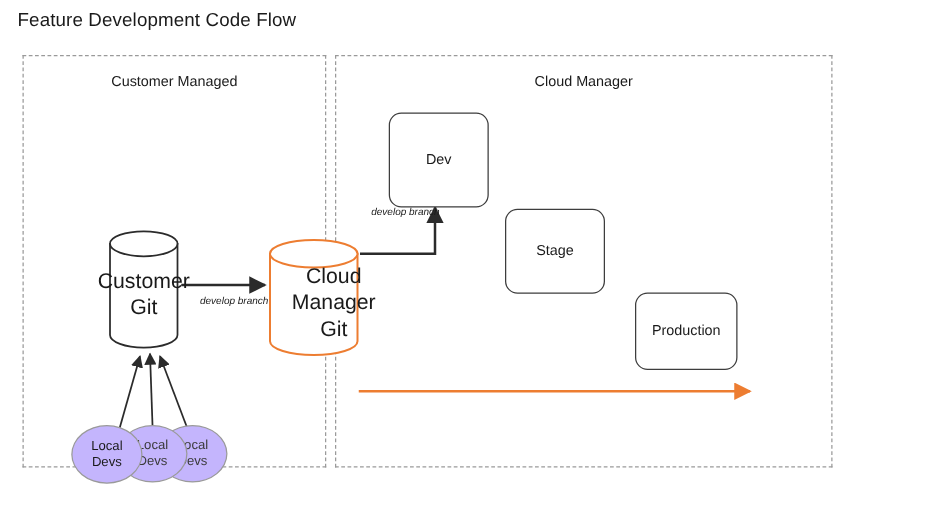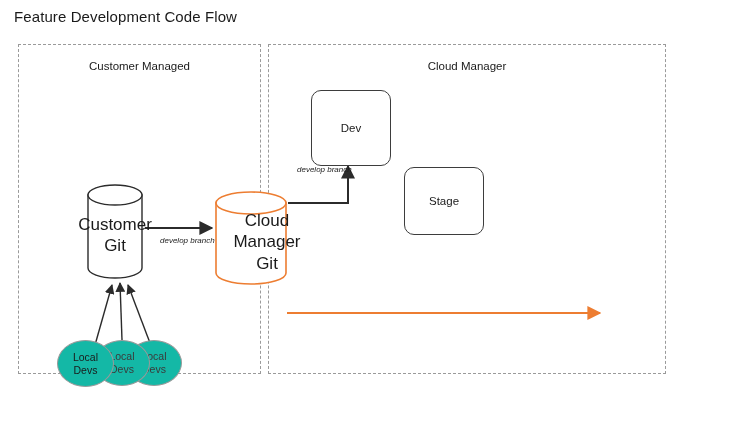--- a/index.html
+++ b/index.html
@@ -63,21 +63,21 @@
     text-align: center;
     color: #1a1a1a;
     pointer-events: none;
   }
   .cyl-label.orange { color: #1a1a1a; margin-left: 16px; }
   .ellipse {
     position: absolute;
     box-sizing: border-box;
     border: 1px solid #9a9a9a;
     border-radius: 50%;
-    background: #14b8a6;
+    background: #c4b5fd;
     display: flex;
     align-items: center;
     justify-content: center;
     font-size: 10.5px;
     line-height: 1.2;
     text-align: center;
     color: #3a3a3a;
   }
   .edge-label {
     position: absolute;
@@ -146,20 +146,21 @@
   </svg>
 
   <div class="cyl-label" style="left:88px; top:205px; width:54px; height:60px; white-space:pre-line;">Customer
 Git</div>
   <div class="cyl-label orange" style="left:216px; top:208px; width:70px; height:68px; white-space:pre-line;">Cloud
 Manager
 Git</div>
 
   <div class="rrect" style="left:311px; top:90px; width:80px; height:76px;">Dev</div>
   <div class="rrect" style="left:404px; top:167px; width:80px; height:68px;">Stage</div>
+  <div class="rrect" style="left:508px; top:234px; width:82px; height:62px;">Production</div>
 
   <div class="ellipse" style="left:126px; top:340px; width:56px; height:46px; white-space:pre-line;">Local
 Devs</div>
   <div class="ellipse" style="left:94px; top:340px; width:56px; height:46px; white-space:pre-line;">Local
 Devs</div>
   <div class="ellipse" style="left:57px; top:340px; width:57px; height:47px; white-space:pre-line; color:#1a1a1a;">Local
 Devs</div>
 
   <div class="edge-label" style="left:160px; top:236px;">develop branch</div>
   <div class="edge-label" style="left:297px; top:165px;">develop branch</div>

